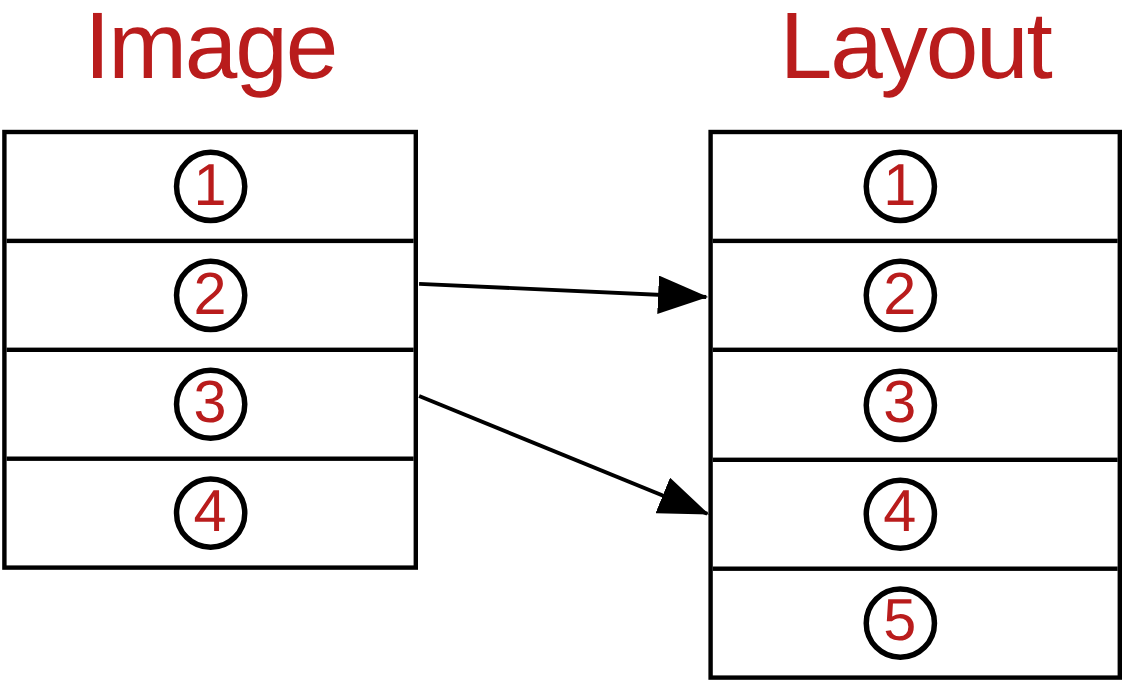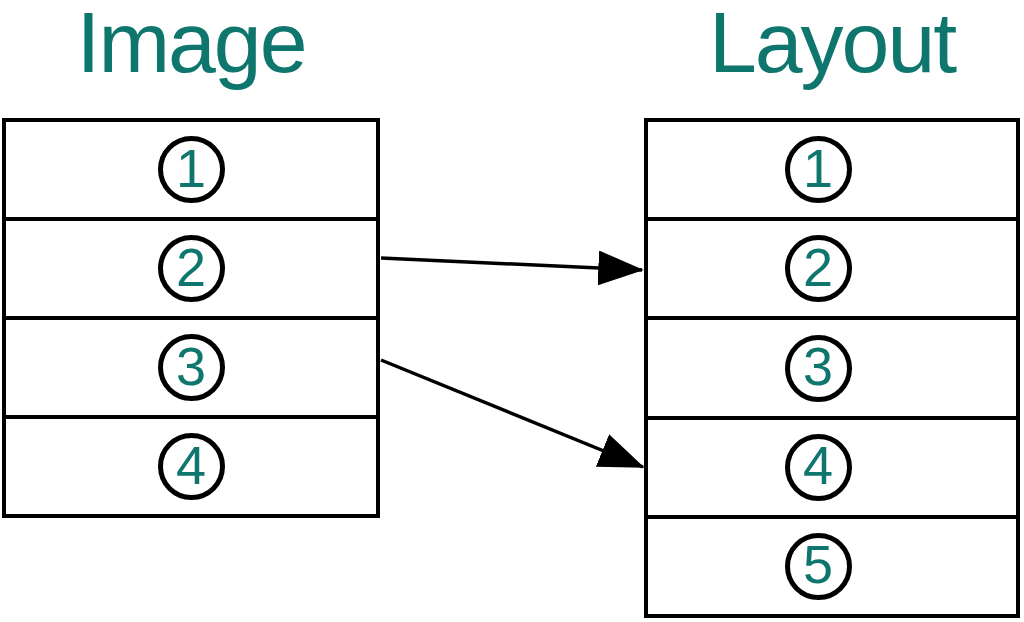--- a/index.html
+++ b/index.html
@@ -7,21 +7,21 @@
     padding: 0;
     background: #ffffff;
   }
   .canvas {
     position: relative;
     width: 1024px;
     height: 622px;
     background: #ffffff;
     overflow: hidden;
     font-family: "Liberation Sans", sans-serif;
-    color: #0f766e;
+    color: #b91c1c;
   }
   .panel-title {
     position: absolute;
     top: -8px;
     font-size: 86px;
     line-height: 100px;
     font-weight: 400;
     letter-spacing: -2px;
     text-align: center;
     white-space: nowrap;

